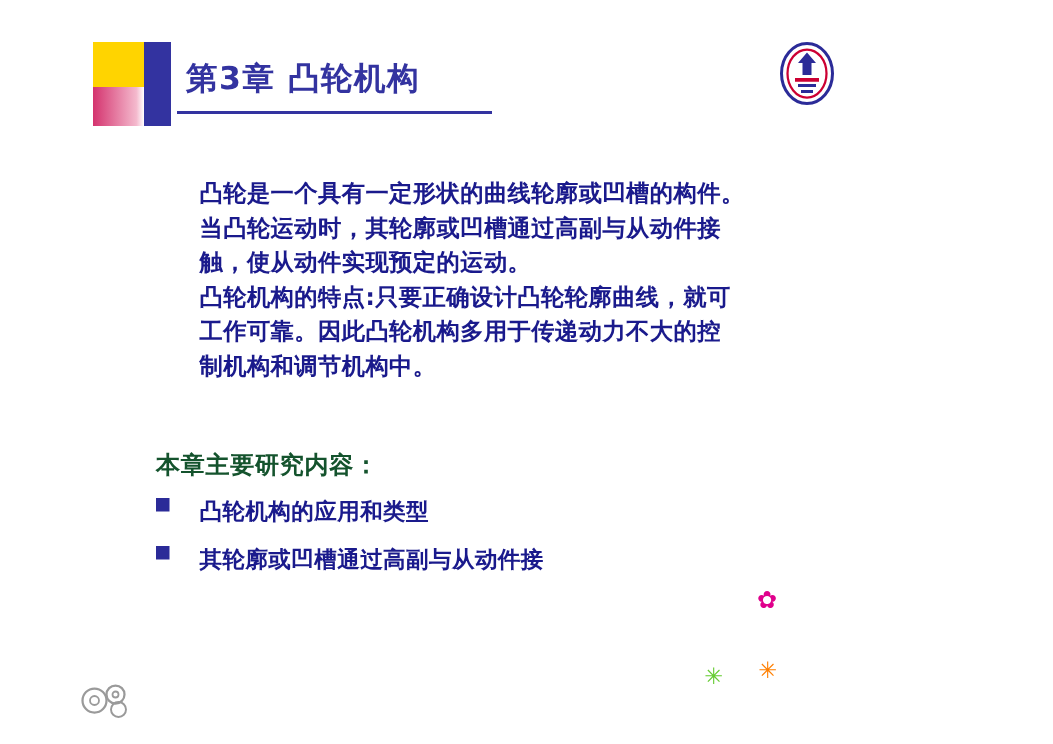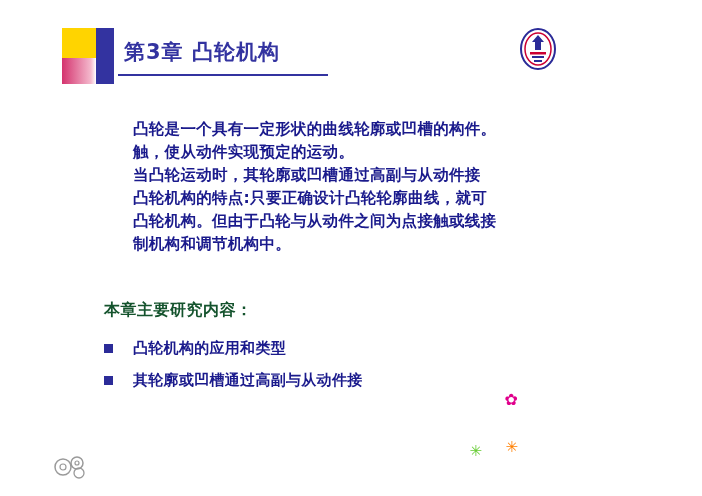--- a/index.html
+++ b/index.html
@@ -92,21 +92,20 @@
   }
 
   
   .bullets {
     position: absolute;
     left: 104px; top: 332px;
     width: 500px;
   }
   .bullet-row {
     display: flex;
-    align-items: center;
     height: 32px;
   }
   .bullet-marker {
     width: 9px; height: 9px;
     background: #2b2b98;
     margin-right: 20px;
     flex: 0 0 auto;
   }
   .bullet-label {
     font-size: 15px;
@@ -151,24 +150,24 @@
       <ellipse cx="20" cy="21" rx="13" ry="16" fill="#ffffff" stroke="#cc0033" stroke-width="1.5"></ellipse>
       <path d="M20 7 L26 14 L23 14 L23 22 L17 22 L17 14 L14 14 Z" fill="#2b2b98"></path>
       <rect x="12" y="24" width="16" height="2.5" fill="#cc0033"></rect>
       <rect x="14" y="28" width="12" height="2" fill="#2b2b98"></rect>
       <rect x="16" y="32" width="8" height="2" fill="#2b2b98"></rect>
     </svg>
   </div>
 
   <div class="body-text">
     <p>凸轮是一个具有一定形状的曲线轮廓或凹槽的构件。</p>
+    <p>当凸轮运动时，其轮廓或凹槽通过高副与从动件接</p>
     <p>触，使从动件实现预定的运动。</p>
-    <p>当凸轮运动时，其轮廓或凹槽通过高副与从动件接</p>
     <p>凸轮机构的特点:只要正确设计凸轮轮廓曲线，就可</p>
-    <p>凸轮机构。但由于凸轮与从动件之间为点接触或线接</p>
+    <p>工作可靠。因此凸轮机构多用于传递动力不大的控</p>
     <p>制机构和调节机构中。</p>
   </div>
 
   <div class="section-heading">本章主要研究内容：</div>
 
   <div class="bullets">
     <div class="bullet-row">
       <span class="bullet-marker"></span>
       <span class="bullet-label">凸轮机构的应用和类型</span>
     </div>

